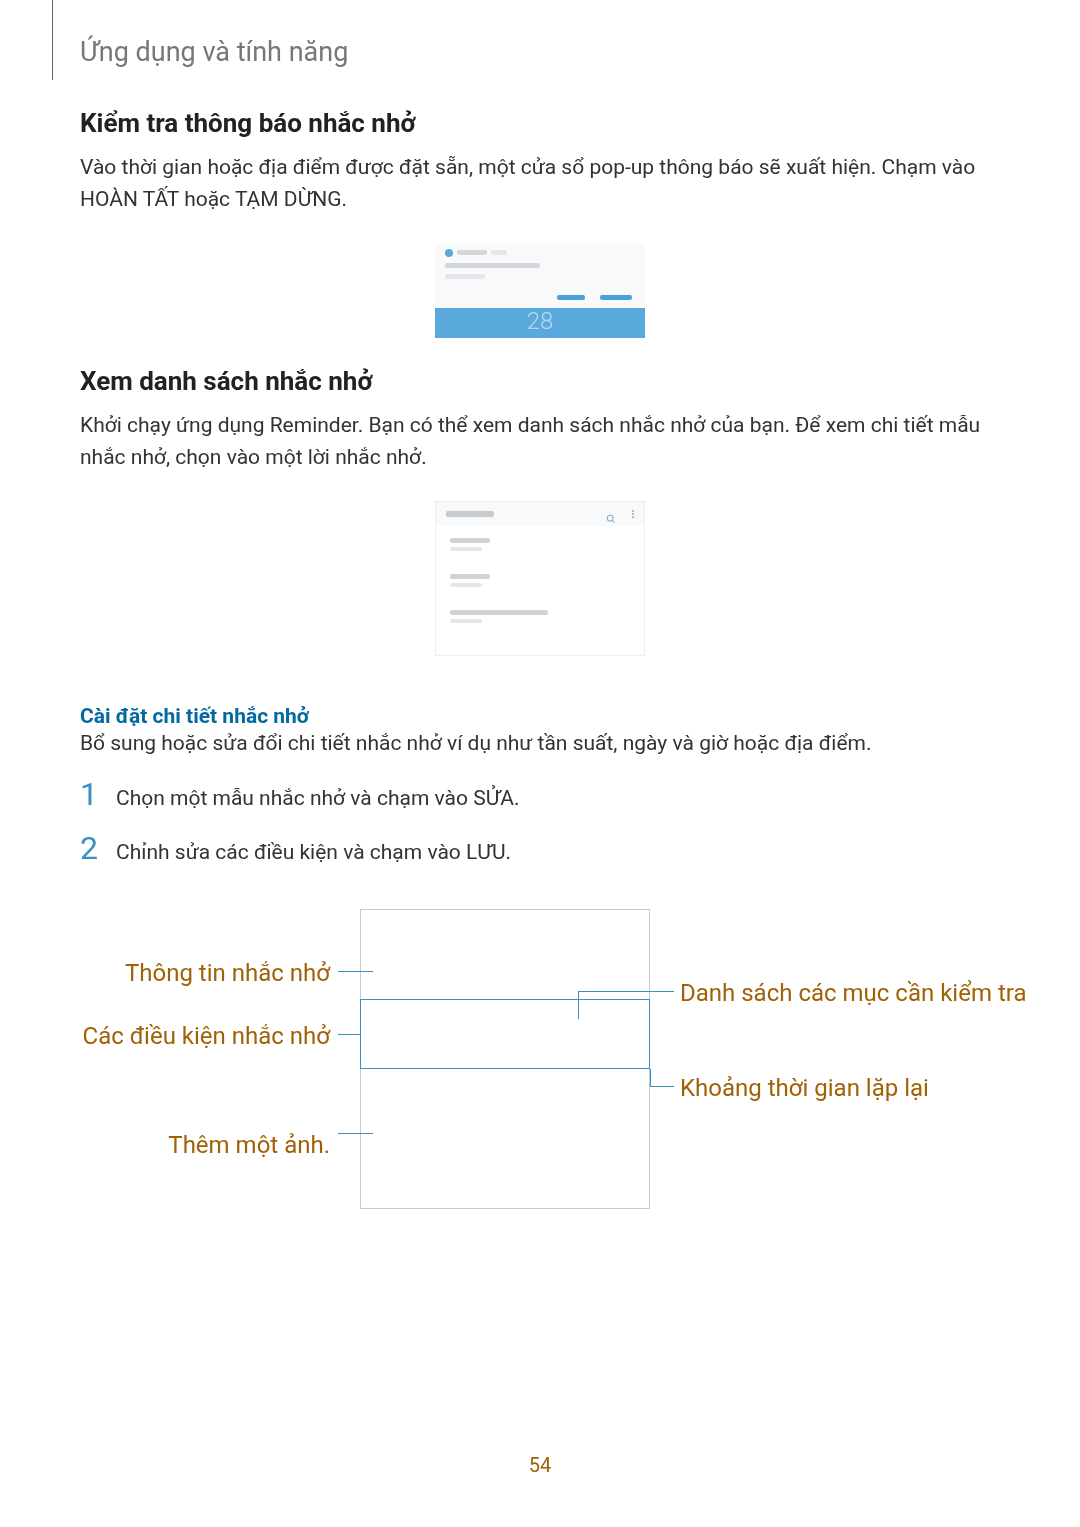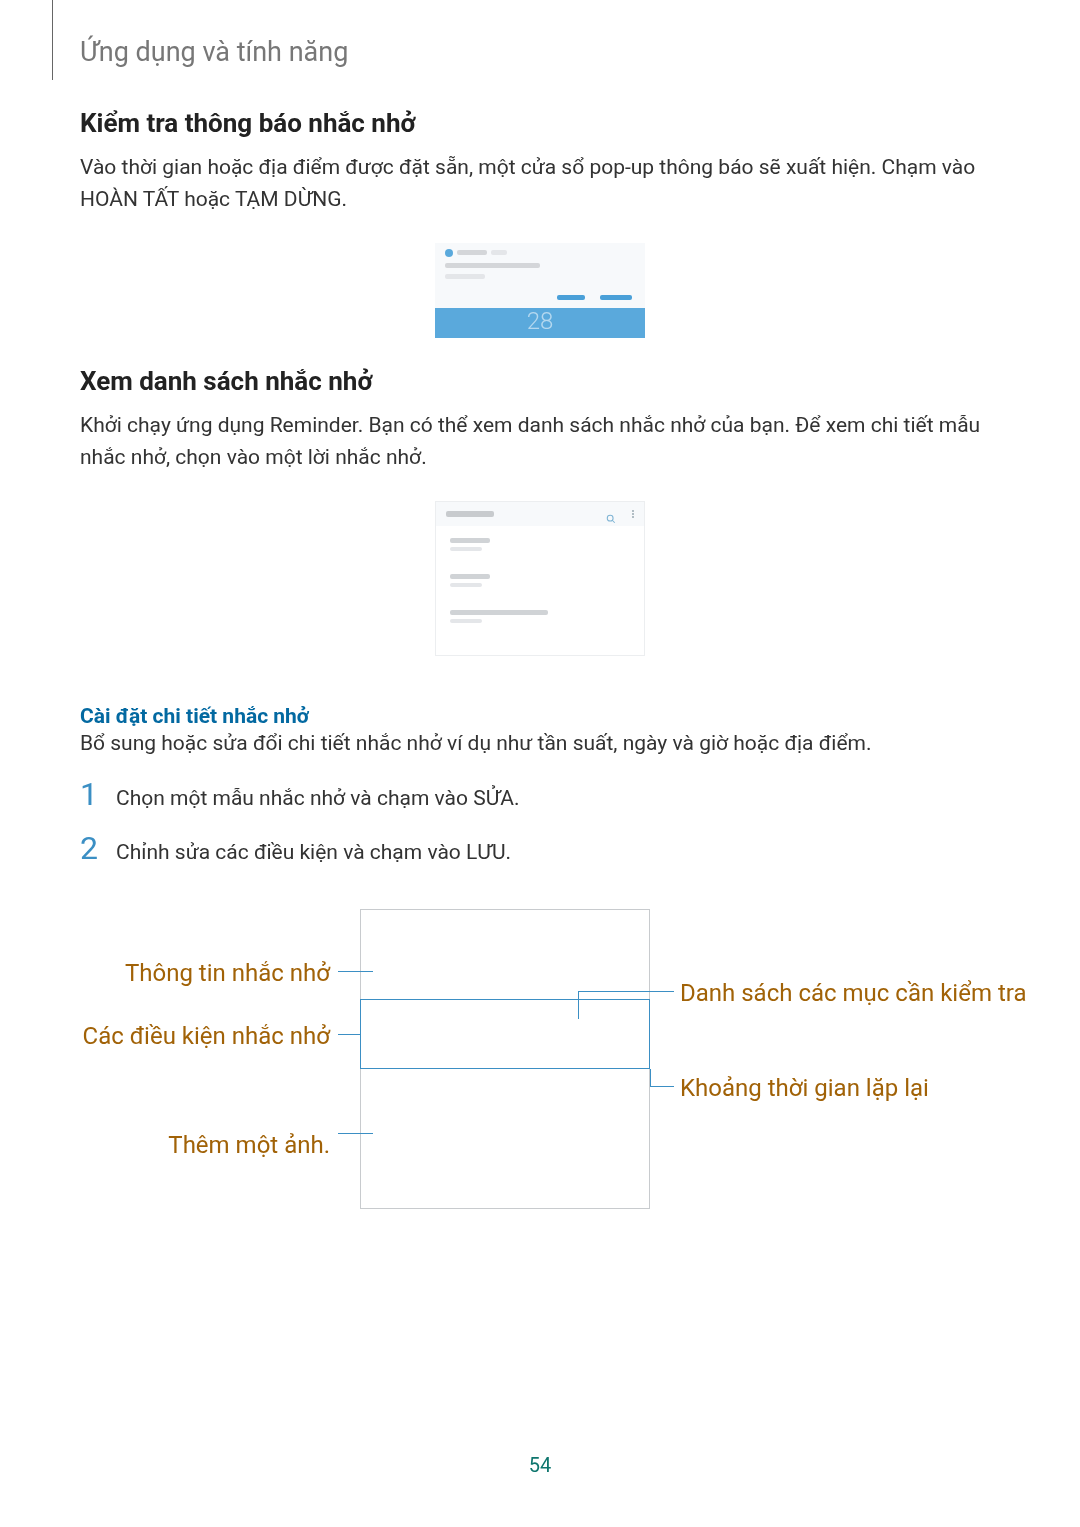--- a/index.html
+++ b/index.html
@@ -280,21 +280,21 @@
     .r1hA { top: 82px; left: 498px; width: 96px; }
     
     .r2h { top: 177px; left: 570px; width: 24px; }
     .r2v { top: 160px; left: 570px; height: 18px; }
     .page-number {
       position: absolute;
       bottom: 50px;
       left: 50%;
       transform: translateX(-50%);
       font-size: 20px;
-      color: #0f766e;
+      color: #a16207;
     }
   </style>
 </head>
 <body>
 
 <div class="page-margin-line"></div>
 
 <div class="header">Ứng dụng và tính năng</div>
 
 <div class="content">

